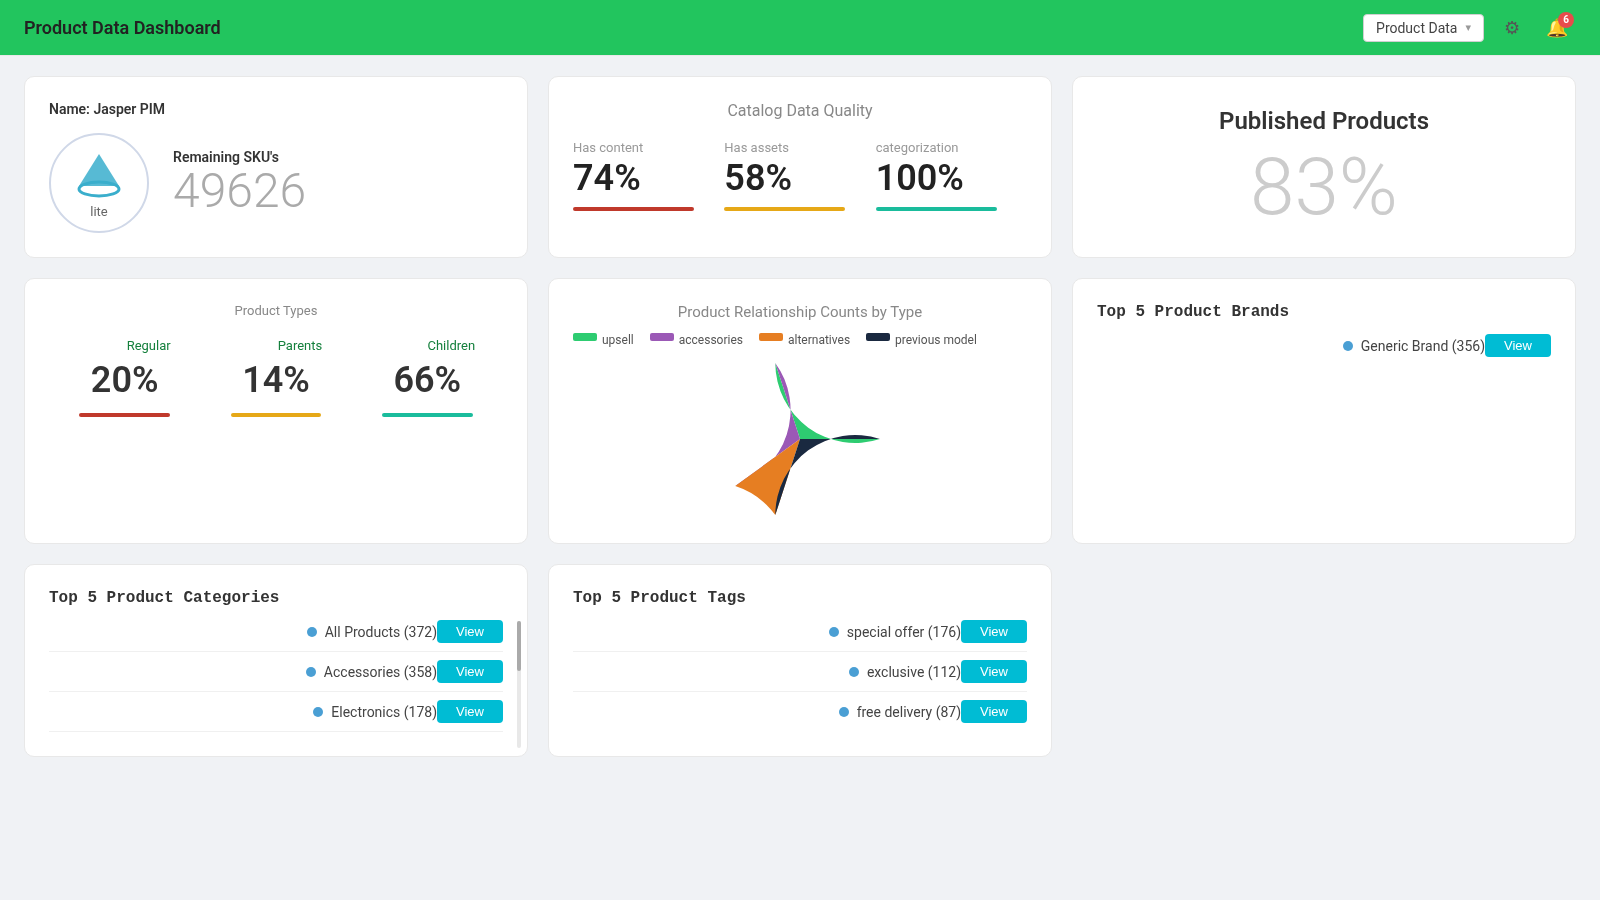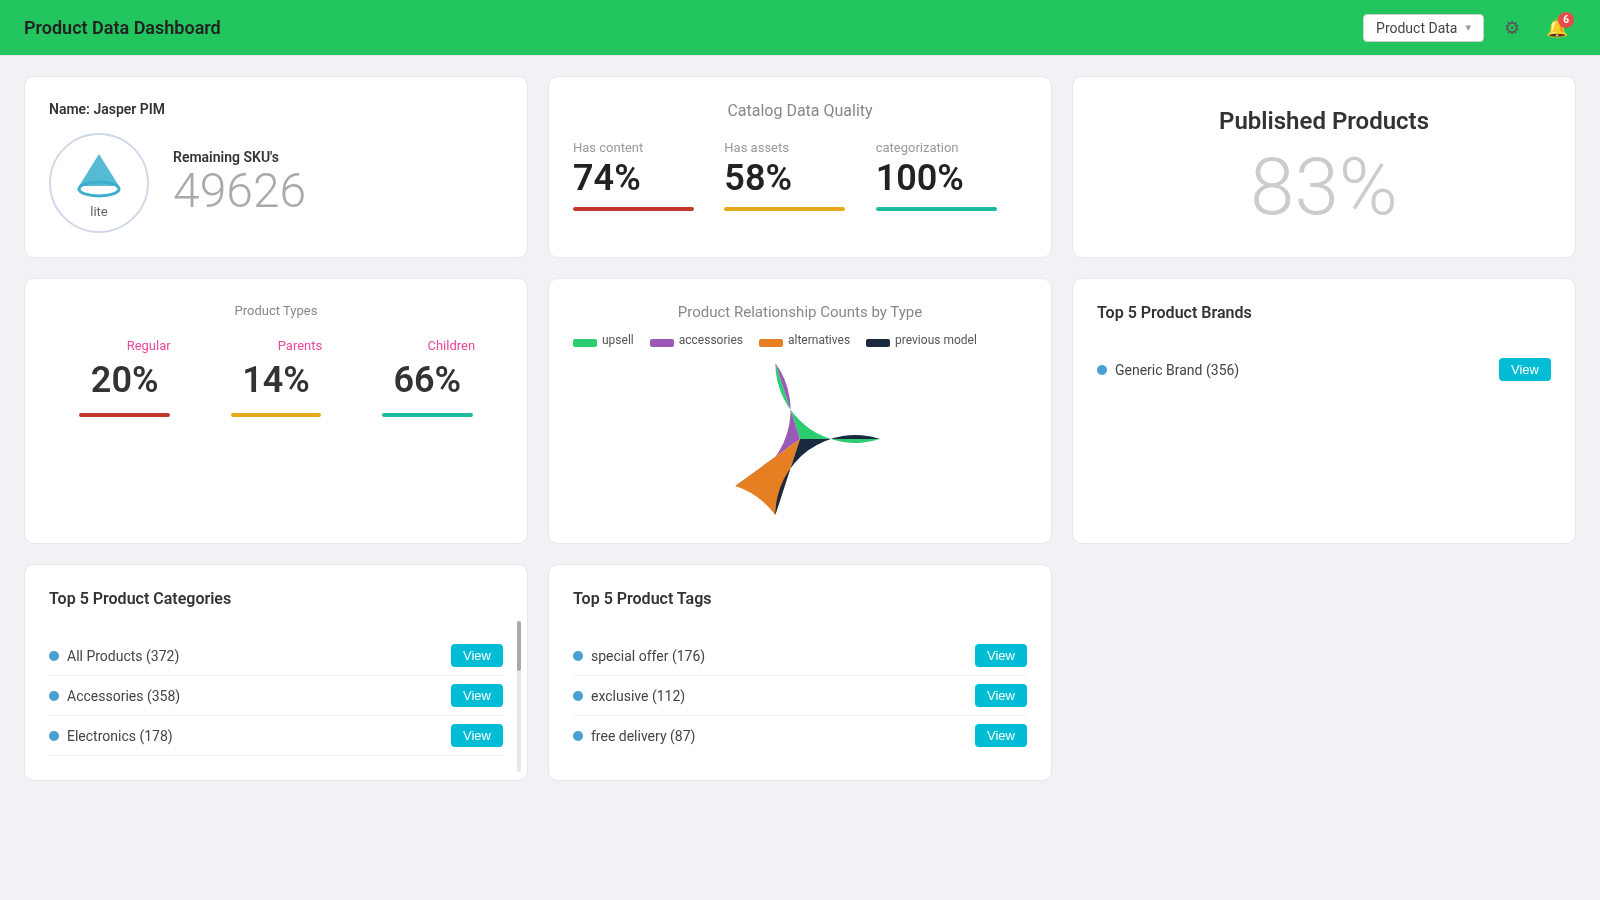--- a/index.html
+++ b/index.html
@@ -219,21 +219,21 @@
     }
     .type-item {
       display: flex;
       flex-direction: column;
       align-items: center;
       gap: 6px;
       flex: 1;
     }
     .type-label {
       font-size: 13px;
-      color: #ec4899;
+      color: #15803d;
       padding-left: 48px;
     }
     .type-pct {
       font-size: 36px;
       font-weight: 600;
       color: #333;
     }
     .type-bar {
       width: 60%;
       height: 4px;
@@ -280,21 +280,21 @@
     .legend {
       display: flex;
       flex-wrap: wrap;
       gap: 8px 16px;
       margin-bottom: 12px;
       font-size: 12px;
       color: #555;
     }
     .legend-item {
       display: flex;
-      align-items: flex-end;
+      align-items: flex-start;
       gap: 5px;
     }
     .legend-dot {
       width: 24px;
       height: 8px;
       border-radius: 2px;
     }
     .pie-container {
       display: flex;
       justify-content: center;
@@ -303,26 +303,27 @@
 
     
     .card-brands, .card-categories, .card-tags {
       display: flex;
       flex-direction: column;
     }
     .card-section-title {
       font-size: 16px;
       font-weight: 600;
       color: #333;
-      margin-bottom: 28px;
+      margin-bottom: 5px;
+      font-family: Liberation Mono, monospace;
     }
     .list-item-row {
       display: flex;
       align-items: center;
-      justify-content: space-between;
+      justify-content: flex-end;
       padding: 8px 0;
       border-bottom: 1px solid #f0f0f0;
     }
     .list-item-row:last-child { border-bottom: none; }
     .list-item-left {
       display: flex;
       align-items: center;
       gap: 8px;
       font-size: 14px;
       color: #444;
@@ -332,21 +333,21 @@
       height: 10px;
       border-radius: 50%;
       background: #4a9fd4;
       flex-shrink: 0;
     }
     .view-btn {
       background: #00bcd4;
       color: #fff;
       border: none;
       border-radius: 4px;
-      padding: 4px 12px;
+      padding: 4px 19px;
       font-size: 13px;
       cursor: pointer;
       font-weight: 500;
     }
   </style>
 </head>
 <body>
 
 <div class="header">
   <span class="header-title">Product Data Dashboard</span>

